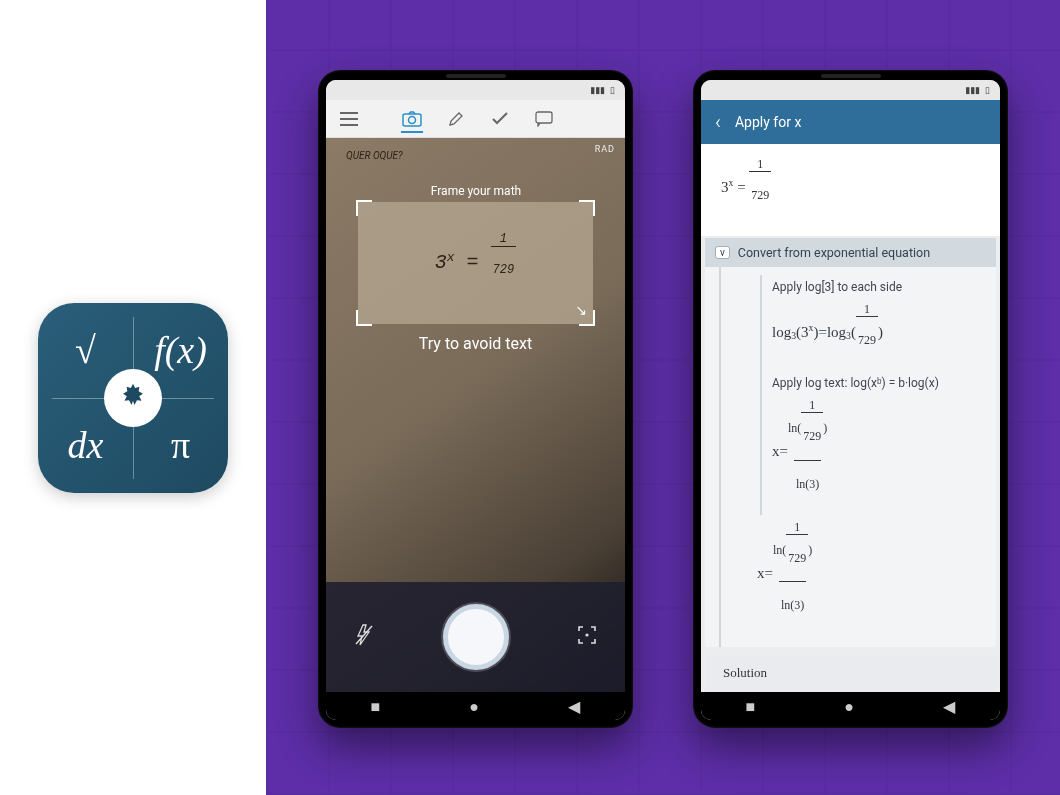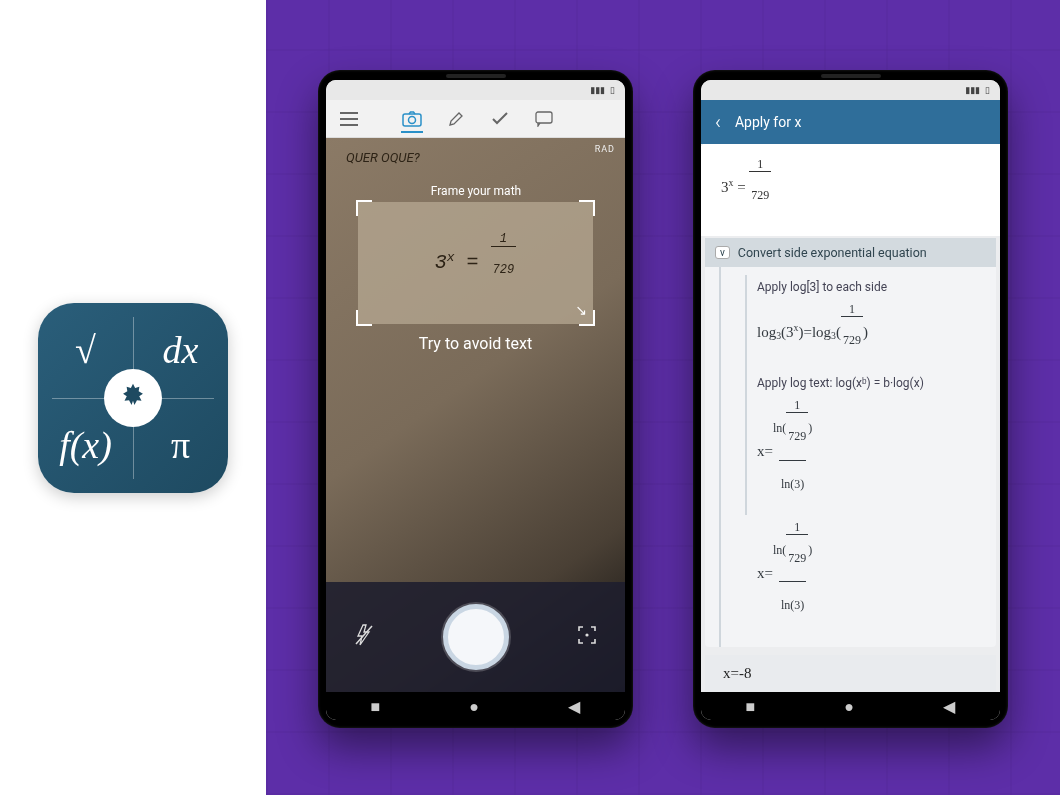--- a/index.html
+++ b/index.html
@@ -134,21 +134,21 @@
     border-bottom:2px solid #2a90c8;
     padding-bottom:4px; margin-bottom:-6px;
   }
   .camera-view {
     flex:1;
     background:linear-gradient(145deg,#8b7a66 0%, #7a6b59 45%, #4a4035 78%, #0d0d0d 100%);
     position:relative;
     color:#fff;
   }
   .handwrite-textarea {
-    position:absolute; inset:0; font-family:inherit; color:#2d2316; font-size:13px;text-decoration:underline;
+    position:absolute; inset:0; font-family:inherit; color:#2d2316; font-size:10px;text-decoration:underline;
   }
   .rad-badge {
     position:absolute; top:6px; right:10px; font-size:9px; letter-spacing:1px; color:#eee;text-align:center;
   }
   .frame-label {
     position:absolute; top:46px; left:1px; right:0; text-align:center;
     font-size:12px; color:#fff;
   }
   .crop-frame {
     position:absolute; top:64px; left:32px; right:32px; height:122px;
@@ -214,21 +214,21 @@
     padding:7px 10px; font-size:12.5px;
     display:flex; align-items:center; gap:8px;
   }
   .step-content {
     padding:8px 6px 12px 22px;
     border-left:2px solid #cfd6dc;
     margin-left:14px;
   }
   .substep {
     border-left: 2px solid #cfd6dc;
-    margin-left: 2px;
+    margin-left: 17px;
     padding: 5px 0 5px 10px;
   }
   .substep-title {
     font-size:12px; color:#445; margin-bottom:6px;
   }
   .math {
     font-family: Georgia,'Times New Roman',serif;
     color:#33393f; font-size:15px;
     padding:3px 0;
   }
@@ -247,22 +247,22 @@
   sup{font-size:.65em; vertical-align:.55em;}
 </style>
 </head>
 <body>
 
 <div class="left-panel">
   <div class="app-icon">
     <div class="divider-v"></div>
     <div class="divider-h"></div>
     <div class="cell">√</div>
+    <div class="cell" style="font-style:italic">f(x)</div>
     <div class="cell" style="font-style:italic">dx</div>
-    <div class="cell" style="font-style:italic">f(x)</div>
     <div class="cell">π</div>
     <div class="center-circle">
       <svg width="34" height="34" viewBox="0 0 24 24">
           <path fill="#1e4a61" d="M12 2l1.5 3 3-1-.5 3.2L19 9l-2.6 1.7L18 14l-3.2-.4L13 17l-1-3-1 3-1.8-3.4L6 14l1.6-3.3L5 9l3-1.8L7.5 4l3 1z"></path>
         </svg>
     </div>
   </div>
 </div>
 
 <div class="right-panel">
@@ -365,21 +365,21 @@
         <div class="solution-body">
           <div class="eq-top">
             3<sup>x</sup> = <span class="frac">
                 <span>1</span>
                 <span class="den">729</span>
               </span>
           </div>
           <div class="step-group">
             <div class="step-header">
               <span style="background:#fff;border:1px solid #aaa;border-radius:3px;padding:0 4px;font-size:10px">v</span>
-              <span>Convert side exponential equation</span>
+              <span>Convert from exponential equation</span>
             </div>
             <div class="step-content">
               <div class="substep">
                 <div class="substep-title">Apply log[3] to each side</div>
                 <div class="math">
                   log<sub>3</sub>(3<sup>x</sup>)=log<sub>3</sub>(<span class="frac">
                       <span>1</span>
                       <span class="den">729</span>
                     </span>)
                 </div>
@@ -401,20 +401,21 @@
                     <span>ln(<span class="frac">
                         <span>1</span>
                         <span class="den">729</span>
                       </span>)</span>
                     <span class="den">ln(3)</span>
                   </span>
               </div>
             </div>
           </div>
           <div class="solution-block">
+            <div class="solution-label">Solution</div>
             <div class="solution-val">x=-8</div>
           </div>
         </div>
         <div class="nav-bar">
           <span>■</span>
           <span>●</span>
           <span>◀</span>
         </div>
       </div>
     </div>

